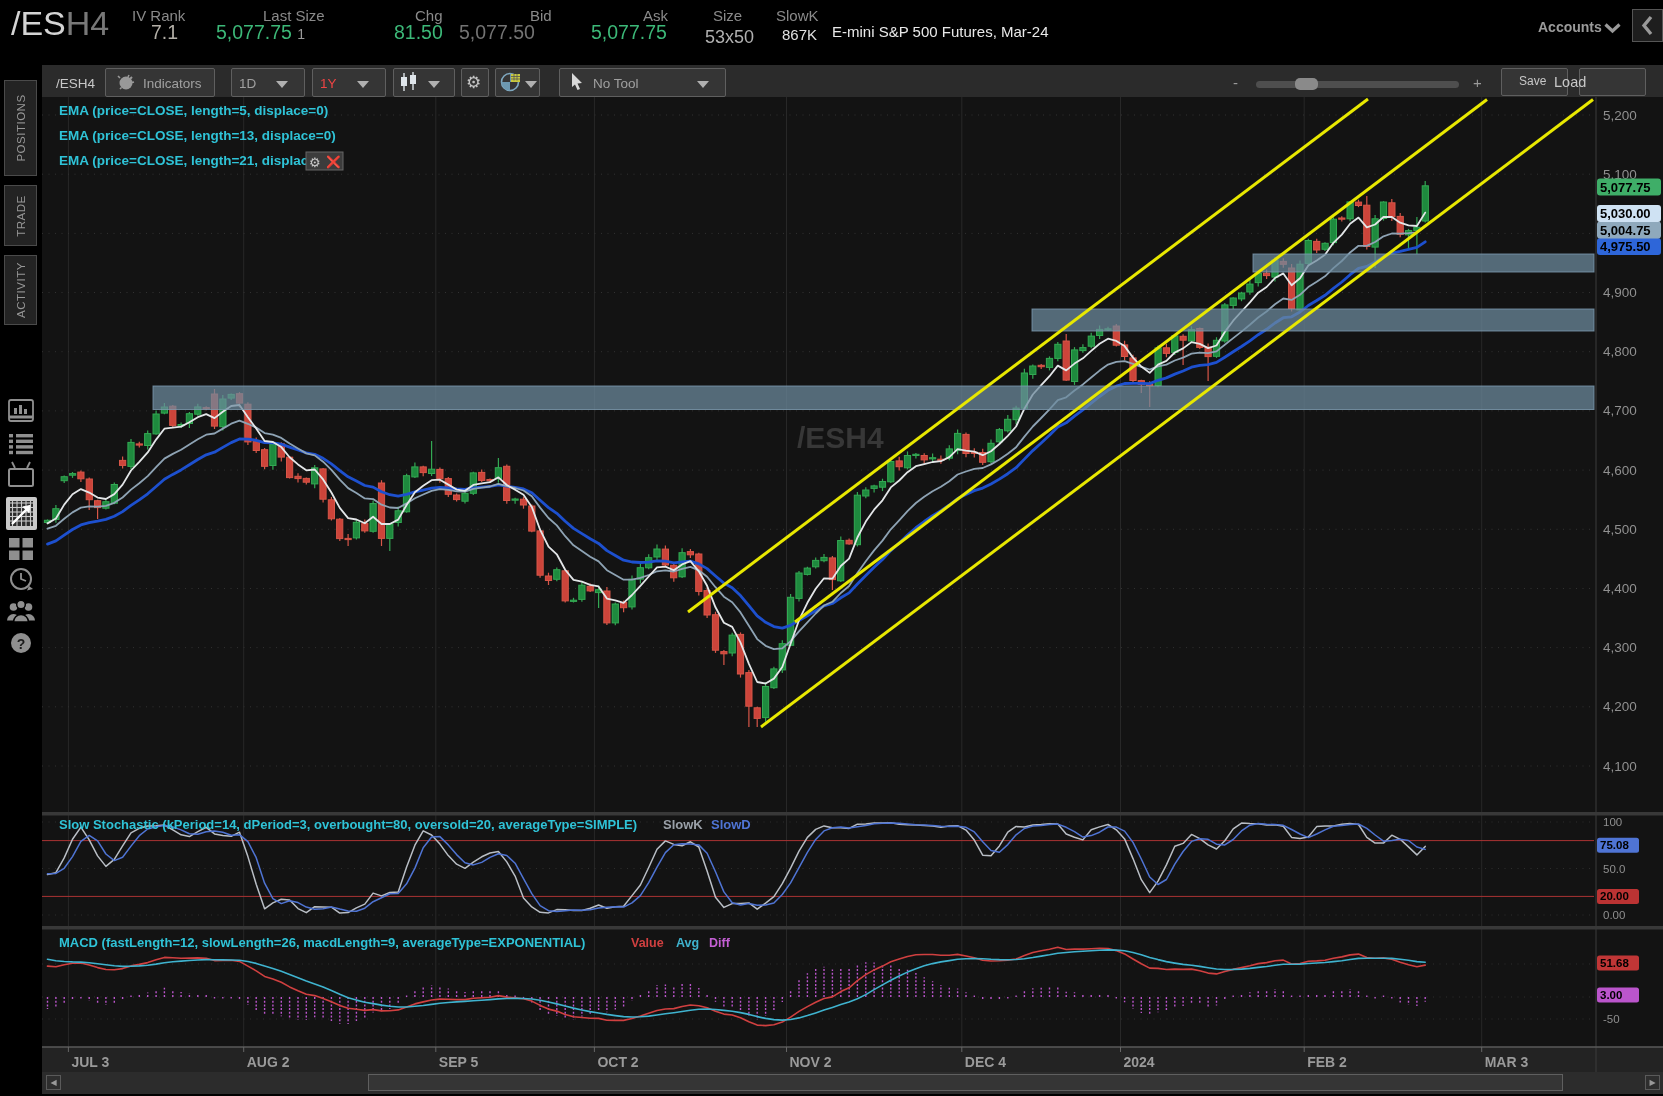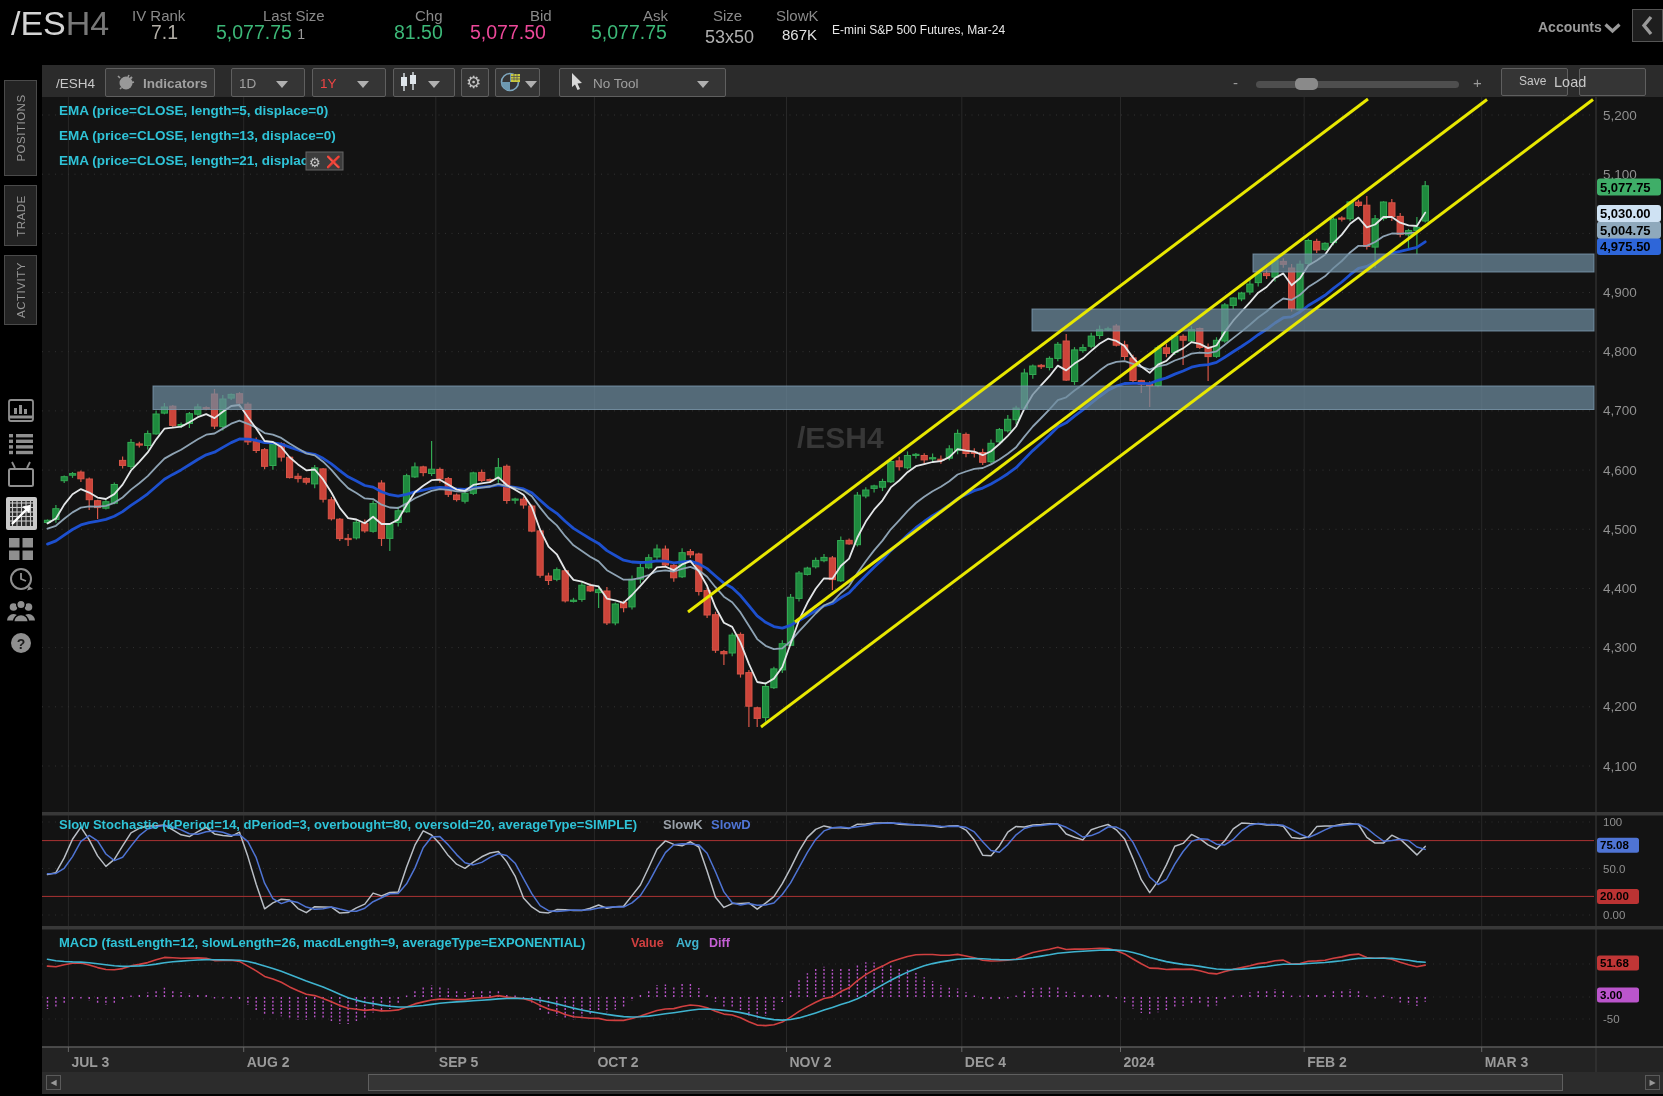--- a/index.html
+++ b/index.html
@@ -8,28 +8,28 @@
 
 <div style="position:absolute;left:0;top:0;width:1663px;height:65px;background:#000">
  <span style="position:absolute;left:11px;top:4px;font-size:34px;color:#d4d4d4">/ES<span style="color:#787878">H4</span></span>
  <span class="hdr-lab" style="left:132px">IV Rank</span>
     <span class="hdr-val" style="left:151px;color:#b3afa7">7.1</span>
  <span class="hdr-lab" style="left:263px">Last Size</span>
     <span class="hdr-val" style="left:216px;color:#3cb878">5,077.75 <span style="font-size:14px;color:#9a9a9a">1</span></span>
  <span class="hdr-lab" style="left:415px">Chg</span>
     <span class="hdr-val" style="left:394px;color:#3cb878">81.50</span>
  <span class="hdr-lab" style="left:530px">Bid</span>
-    <span class="hdr-val" style="left:470px;color:#ec4899">5,077.50</span>
+    <span class="hdr-val" style="left:459px;color:#737373">5,077.50</span>
  <span class="hdr-lab" style="left:643px">Ask</span>
     <span class="hdr-val" style="left:591px;color:#3cb878">5,077.75</span>
  <span class="hdr-lab" style="left:713px">Size</span>
     <span class="hdr-val" style="left:705px;color:#b0b0b0;font-size:18px;top:27px">53x50</span>
  <span class="hdr-lab" style="left:776px">SlowK</span>
     <span class="hdr-val" style="left:782px;color:#e0e0e0;font-size:15px;top:26px">867K</span>
- <span style="position:absolute;left:832px;top:23px;font-size:12px;color:#e8e8e8">E-mini S&amp;P 500 Futures, Mar-24</span>
+ <span style="position:absolute;left:832px;top:23px;font-size:15px;color:#e8e8e8">E-mini S&amp;P 500 Futures, Mar-24</span>
  <span style="position:absolute;left:1538px;top:19px;font-size:14px;color:#9a9a9a;font-weight:bold">Accounts</span>
  <svg style="position:absolute;left:1604px;top:23px" width="17" height="11">
       <path d="M1.5 1.5 L8.5 8 L15.5 1.5" stroke="#9a9a9a" stroke-width="3.2" fill="none"></path>
     </svg>
  <div style="position:absolute;left:1632px;top:9px;width:31px;height:33px;background:#1e1e1e;border:1px solid #555">
   <svg width="29" height="31">
         <path d="M18 7 L11 15.5 L18 24" stroke="#999" stroke-width="3.4" fill="none"></path>
       </svg></div>
 </div>
 
@@ -88,21 +88,21 @@
   </svg>
 
 <div style="position:absolute;left:42px;top:65px;width:1621px;height:32px;background:#2b2b2b"></div>
 <span style="position:absolute;left:56px;top:76px;font-size:13.5px;color:#c8c8c8;font-weight:normal">/ESH4</span>
 <div style="position:absolute;left:105px;top:68px;width:110px;height:29px;background:#353535;border:1px solid #5f5f5f;border-radius:2px"></div>
 <svg style="position:absolute;left:115px;top:73px" width="22" height="19" viewBox="0 0 22 19">
     <circle cx="11" cy="10" r="6.5" fill="#999"></circle>
     <path d="M11 10 L17 4" stroke="#999" stroke-width="2"></path>
     <path d="M3 3l2 2M19 9l-2 .5M5 16l1.5-1.5M14 2l-1 2" stroke="#999" stroke-width="1.6"></path>
   </svg>
-<span style="position:absolute;left:143px;top:76px;font-size:13.5px;color:#a0a0a0;font-weight:bold">Indicators</span>
+<span style="position:absolute;left:143px;top:76px;font-size:13.5px;color:#a0a0a0;font-weight:normal">Indicators</span>
 <div style="position:absolute;left:231px;top:68px;width:74px;height:29px;background:#353535;border:1px solid #5f5f5f;border-radius:2px"></div>
 <span style="position:absolute;left:239px;top:76px;font-size:13.5px;color:#a0a0a0;font-weight:normal">1D</span>
 <svg style="position:absolute;left:276px;top:81px" width="12" height="8">
     <path d="M0 0 L12 0 L6 7 Z" fill="#b0b0b0"></path>
   </svg>
 <div style="position:absolute;left:312px;top:68px;width:74px;height:29px;background:#353535;border:1px solid #5f5f5f;border-radius:2px"></div>
 <span style="position:absolute;left:320px;top:76px;font-size:13.5px;color:#ef4444;font-weight:normal">1Y</span>
 <svg style="position:absolute;left:357px;top:81px" width="12" height="8">
     <path d="M0 0 L12 0 L6 7 Z" fill="#b0b0b0"></path>
   </svg>

